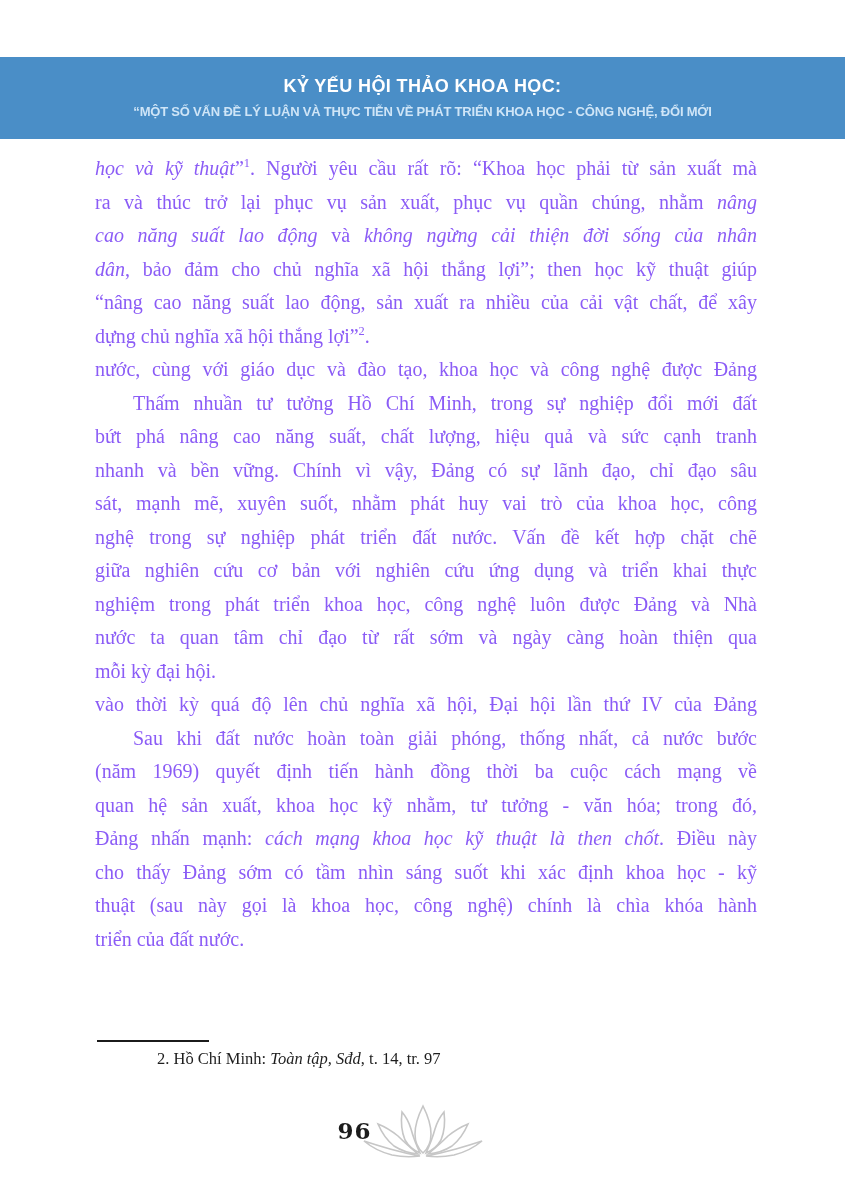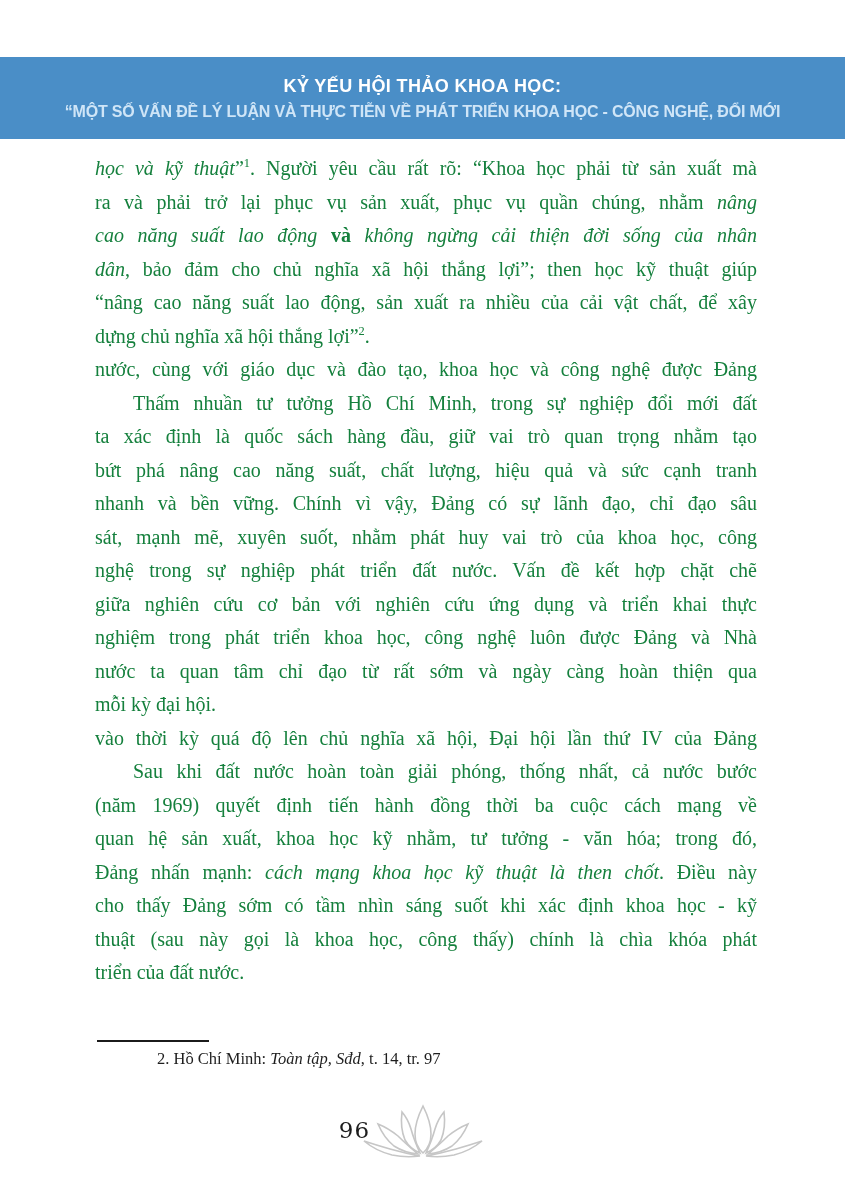--- a/index.html
+++ b/index.html
@@ -8,82 +8,81 @@
     font-family:"Liberation Serif", serif;color:#222;overflow:hidden;
   }
   
   .band{
     position:absolute;left:0;top:57px;width:845px;height:82px;
     background:#4a8ec7;display:flex;flex-direction:column;
     align-items:center;justify-content:center;
     font-family:"Liberation Sans", sans-serif;font-weight:bold;text-align:left;
   }
   .band-title{color:#ffffff;font-size:18px;line-height:26px;letter-spacing:.4px;}
-  .band-sub{color:#cfe5f7;font-size:16px;line-height:25px;letter-spacing:-0.2px;white-space:nowrap;}
+  .band-sub{color:#cfe5f7;font-size:13px;line-height:25px;letter-spacing:-0.2px;white-space:nowrap;}
   
   .content{
     position:absolute;left:95px;top:152px;width:662px;
-    font-size:20px;color:#15803d;
+    font-size:20px;color:#8b5cf6;
   }
   .bl{
     height:33.5px;line-height:33.5px;
     text-align:justify;text-align-last:justify;
   }
   .bl.lastline{text-align-last:left;}
   .bl.indent{text-indent:38px;}
   .it{font-style:italic;}
-  .bd{font-weight:bold;}
+  .bd{font-weight:normal;}
   sup{font-size:0.62em;line-height:0;}
   
   .fnrule{position:absolute;left:97px;top:1040px;width:112px;border-top:2.5px solid #1b1b1b;}
   .footnotes{position:absolute;left:95px;top:1046px;width:690px;font-size:16.5px;color:#1e1e1e;}
   .fn{padding-left:62px;line-height:26px;white-space:nowrap;}
   
   .lotus{position:absolute;left:50%;top:1102px;transform:translateX(-50%);}
   .pagenum{
     position:absolute;left:0;top:1117px;width:709px;text-align:center;
-    font-family:"DejaVu Serif", serif;font-weight:normal;font-size:23px;color:#1c1c1c;
+    font-family:"DejaVu Serif", serif;font-weight:bold;font-size:23px;color:#1c1c1c;
     letter-spacing:1px;
   }
 </style>
 </head>
 <body>
 
 <div class="page">
 
   <div class="band">
     <div class="band-title">KỶ YẾU HỘI THẢO KHOA HỌC:</div>
     <div class="band-sub">“MỘT SỐ VẤN ĐỀ LÝ LUẬN VÀ THỰC TIỄN VỀ PHÁT TRIỂN KHOA HỌC - CÔNG NGHỆ, ĐỔI MỚI</div>
   </div>
 
   <div class="content">
       <div class="bl"><span class="it">học và kỹ thuật</span><span>”</span><sup>1</sup><span>. Người yêu cầu rất rõ: “Khoa học phải từ sản xuất mà</span></div>
-      <div class="bl"><span>ra và phải trở lại phục vụ sản xuất, phục vụ quần chúng, nhằm </span><span class="it">nâng</span></div>
+      <div class="bl"><span>ra và thúc trở lại phục vụ sản xuất, phục vụ quần chúng, nhằm </span><span class="it">nâng</span></div>
       <div class="bl"><span class="it">cao năng suất lao động</span><span> </span><span class="bd">và</span><span> </span><span class="it">không ngừng cải thiện đời sống của nhân</span></div>
       <div class="bl"><span class="it">dân</span><span>, bảo đảm cho chủ nghĩa xã hội thắng lợi”; then học kỹ thuật giúp</span></div>
       <div class="bl"><span>“nâng cao năng suất lao động, sản xuất ra nhiều của cải vật chất, để xây</span></div>
       <div class="bl lastline"><span>dựng chủ nghĩa xã hội thắng lợi”</span><sup>2</sup><span>.</span></div>
       <div class="bl"><span>nước, cùng với giáo dục và đào tạo, khoa học và công nghệ được Đảng</span></div>
       <div class="bl indent"><span>Thấm nhuần tư tưởng Hồ Chí Minh, trong sự nghiệp đổi mới đất</span></div>
-      <div class="bl"><span>ta xác định là quốc sách hàng đầu, giữ vai trò quan trọng nhằm tạo</span></div>
       <div class="bl"><span>bứt phá nâng cao năng suất, chất lượng, hiệu quả và sức cạnh tranh</span></div>
       <div class="bl"><span>nhanh và bền vững. Chính vì vậy, Đảng có sự lãnh đạo, chỉ đạo sâu</span></div>
       <div class="bl"><span>sát, mạnh mẽ, xuyên suốt, nhằm phát huy vai trò của khoa học, công</span></div>
       <div class="bl"><span>nghệ trong sự nghiệp phát triển đất nước. Vấn đề kết hợp chặt chẽ</span></div>
       <div class="bl"><span>giữa nghiên cứu cơ bản với nghiên cứu ứng dụng và triển khai thực</span></div>
       <div class="bl"><span>nghiệm trong phát triển khoa học, công nghệ luôn được Đảng và Nhà</span></div>
       <div class="bl"><span>nước ta quan tâm chỉ đạo từ rất sớm và ngày càng hoàn thiện qua</span></div>
       <div class="bl lastline"><span>mỗi kỳ đại hội.</span></div>
       <div class="bl"><span>vào thời kỳ quá độ lên chủ nghĩa xã hội, Đại hội lần thứ IV của Đảng</span></div>
       <div class="bl indent"><span>Sau khi đất nước hoàn toàn giải phóng, thống nhất, cả nước bước</span></div>
       <div class="bl"><span>(năm 1969) quyết định tiến hành đồng thời ba cuộc cách mạng về</span></div>
       <div class="bl"><span>quan hệ sản xuất, khoa học kỹ nhằm, tư tưởng - văn hóa; trong đó,</span></div>
       <div class="bl"><span>Đảng nhấn mạnh: </span><span class="it">cách mạng khoa học kỹ thuật là then chốt</span><span>. Điều này</span></div>
       <div class="bl"><span>cho thấy Đảng sớm có tầm nhìn sáng suốt khi xác định khoa học - kỹ</span></div>
-      <div class="bl"><span>thuật (sau này gọi là khoa học, công thấy) chính là chìa khóa phát</span></div>
+      <div class="bl"><span>thuật (sau này gọi là khoa học, công nghệ) chính là chìa khóa hành</span></div>
       <div class="bl lastline"><span>triển của đất nước.</span></div>
     </div>
 
   <div class="fnrule"></div>
   <div class="footnotes">
       <div class="fn"><span>2. Hồ Chí Minh: </span><span class="it">Toàn tập, Sđd</span><span>, t. 14, tr. 97</span></div>
     </div>
 
   <svg class="lotus" width="132" height="62" viewBox="0 0 132 62" fill="none">
     <g stroke="#c6c6c6" stroke-width="1.6" fill="#ffffff">

